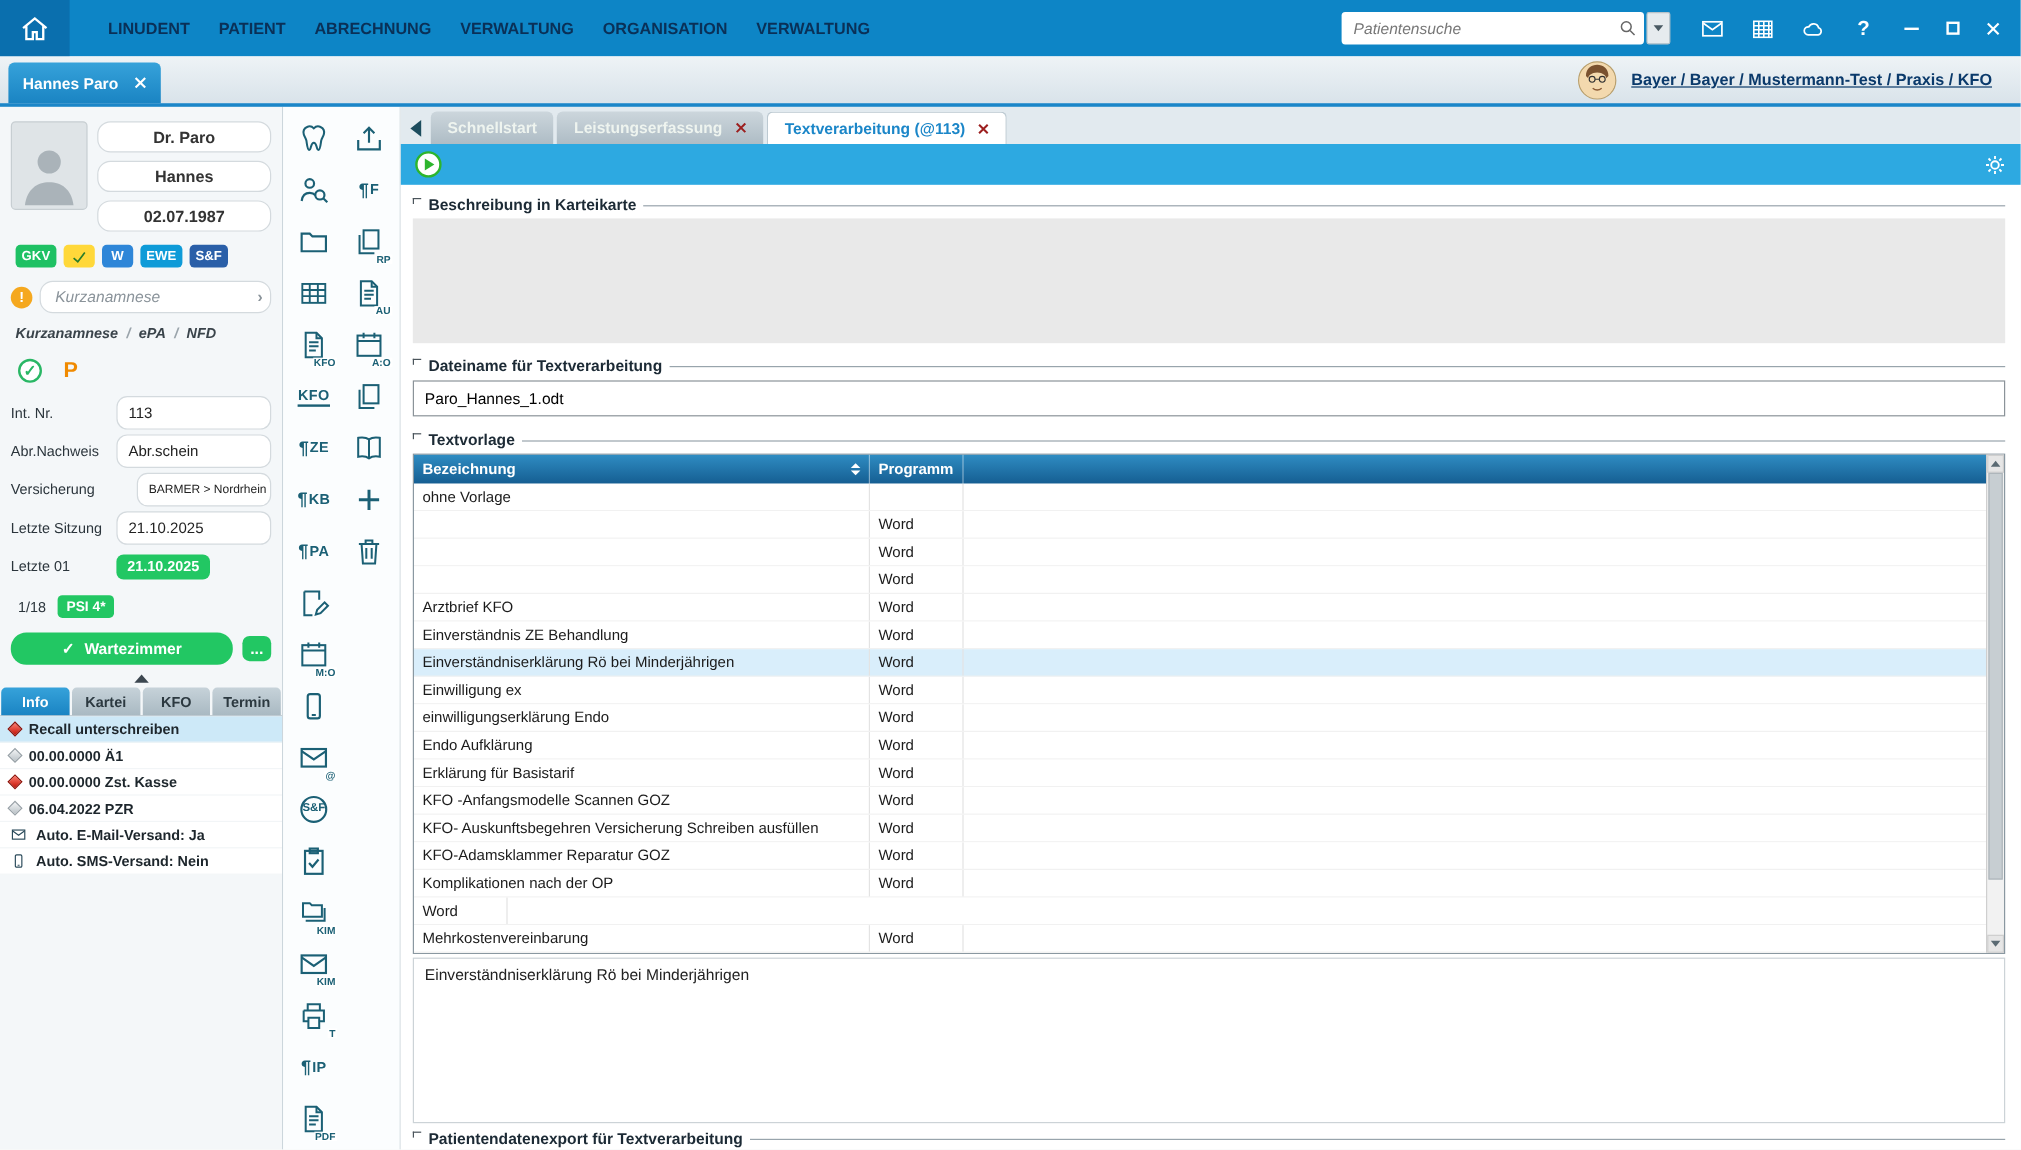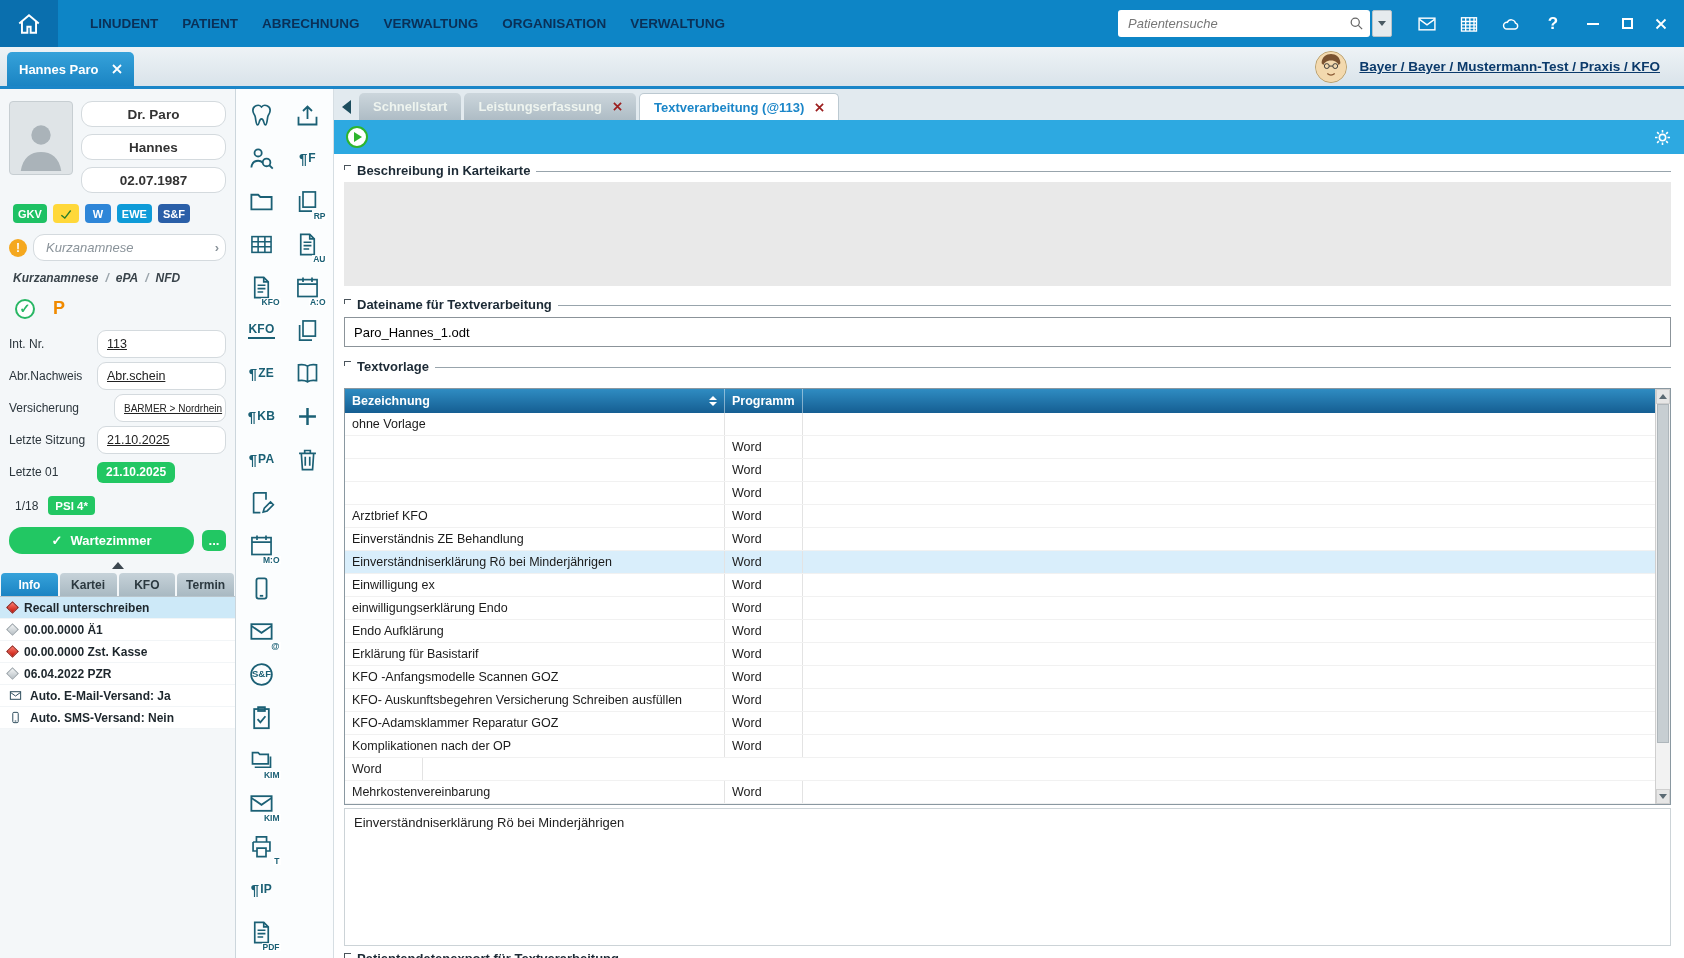--- a/index.html
+++ b/index.html
@@ -57,21 +57,21 @@
   .kz-arrow { color:#8a939a; font-weight:bold; cursor:pointer; }
   .plinks { display:flex; gap:7px; margin:10px 0 0 4px; font-size:12px; font-style:italic; font-weight:bold; color:#3a444b; }
   .plink { cursor:pointer; }
   .link-sep { color:#9aa4ab; }
   .status-row { display:flex; align-items:center; gap:18px; margin:13px 0 0 6px; }
   .okc { width:20px; height:20px; border-radius:50%; background:#fff; border:2px solid #29b765; color:#29b765; font-weight:bold; font-size:13px; display:flex; align-items:center; justify-content:center; }
   .pflag { color:#f08a00; font-weight:bold; font-size:18px; }
   .pf-list { margin-top:12px; display:flex; flex-direction:column; gap:6px; }
   .field-row { display:flex; align-items:center; gap:4px; height:26px; }
   .field-label { width:84px; font-size:12px; color:#2b353c; flex-shrink:0; }
-  .mini-input { flex:1; height:26px; background:#fff; border:1px solid #d4dade; border-radius:9px; display:flex; align-items:center; padding:13px 9px; font-size:12.5px; color:#222; cursor:text; overflow:hidden; white-space:nowrap;text-decoration:underline; }
+  .mini-input { flex:1; height:26px; background:#fff; border:1px solid #d4dade; border-radius:9px; display:flex; align-items:center; padding:13px 9px; font-size:12.5px; color:#222; cursor:text; overflow:hidden; white-space:nowrap; }
   .mini-input.small { font-size:10px;margin-left:17px; }
   .date-badge { height:21px; padding:0 9px; background:#22c763; border-radius:6px; color:#fff; font-weight:bold; font-size:12px; display:flex; align-items:center; cursor:pointer; }
   .psi-row { display:flex; align-items:center; gap:10px; margin:11px 0 0 6px; }
   .psi-count { font-size:12px; color:#2b353c; }
   .psi-badge { height:19px; padding:0 7px; background:#22c763; border-radius:4px; color:#fff; font-weight:bold; font-size:11.5px; display:flex; align-items:center; cursor:pointer; }
   .wz-row { display:flex; align-items:center; gap:8px; margin-top:12px; }
   .wz-btn { flex:1; height:27px; background:#22c763; border:none; border-radius:13px; color:#fff; font-weight:bold; font-size:13px; display:flex; align-items:center; justify-content:center; gap:8px; cursor:pointer; font-family:inherit; }
   .wz-more { width:24px; height:21px; background:#22c763; border:none; border-radius:6px; color:#fff; font-weight:bold; cursor:pointer; font-family:inherit; }
   .collapse { display:flex; justify-content:center; margin:8px 0 4px; cursor:pointer; }
   .tri-up-dark { width:0; height:0; border-left:6px solid transparent; border-right:6px solid transparent; border-bottom:7px solid #3c4750; }
@@ -115,21 +115,21 @@
   .gear svg { width:19px; height:19px; }
 
   .cbody { flex:1; padding:4px 13px 0 10px; overflow:hidden; }
   .sec { display:flex; align-items:center; gap:6px; height:20px; margin-top:2px; }
   .tick { width:7px; height:5px; border-left:1px solid #4a545b; border-top:1px solid #4a545b; margin-top:-6px; }
   .sec-t { font-size:13px; font-weight:bold; color:#1c2a35; white-space:nowrap; }
   .sec-line { flex:1; height:1px; background:#98a4ac; margin-top:3px; }
   .desc-box { height:104px; background:#e9e9e9; margin:2px 0 8px; cursor:text; }
   .filename { height:30px; border:1px solid #8b9399; background:#fff; display:flex; align-items:center; padding:0 9px; font-size:13px; color:#000000; margin:3px 0 9px; cursor:text; }
 
-  .table-wrap { display:flex; border:1px solid #8a98a1; margin-top:12px; height:417px; }
+  .table-wrap { display:flex; border:1px solid #8a98a1; margin-top:2px; height:417px; }
   .tv { flex:1; display:flex; flex-direction:column; min-width:0; }
   .tv-head { height:24px; display:flex; background:linear-gradient(#2f8cc2,#155e92); color:#fff; font-weight:bold; font-size:12.5px; flex-shrink:0; }
   .cell { padding:0 7px; display:flex; align-items:center; overflow:hidden; white-space:nowrap; }
   .cell.name { width:380px; flex-shrink:0; }
   .cell.prog { width:78px; flex-shrink:0; }
   .cell.fill { flex:1; }
   .th.name { justify-content:space-between; border-right:1px solid rgba(255,255,255,.45); cursor:pointer; }
   .th.prog { border-right:1px solid rgba(255,255,255,.45); }
   .sort { display:flex; flex-direction:column; gap:2px; }
   .sort i { display:block; width:0; height:0; border-left:4px solid transparent; border-right:4px solid transparent; }

